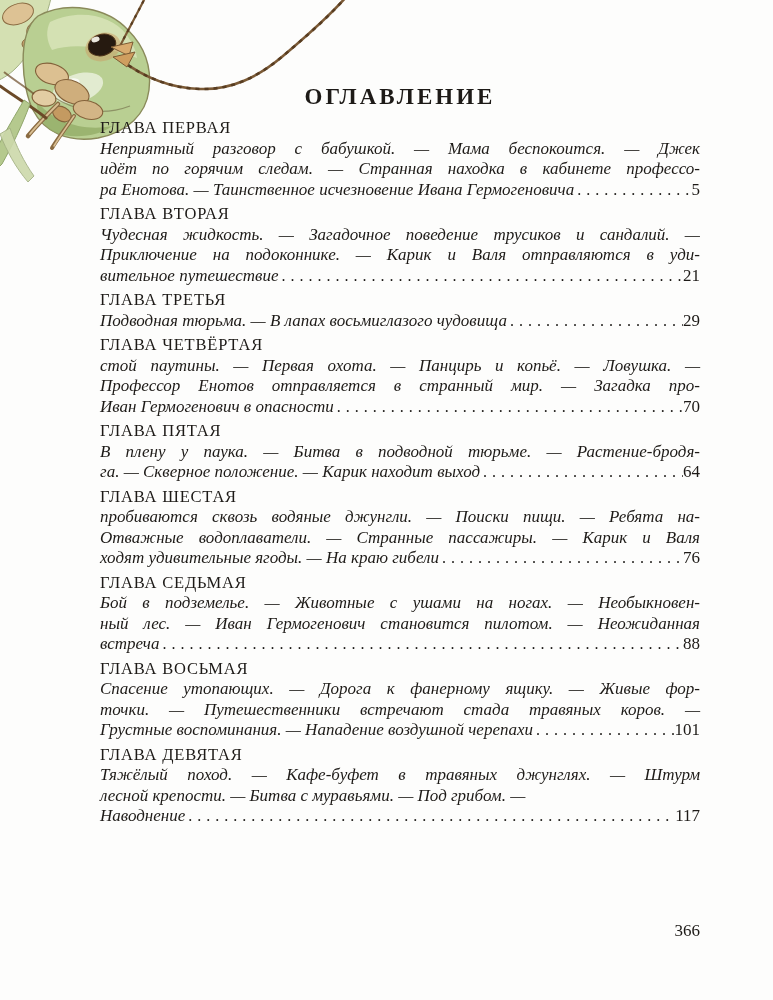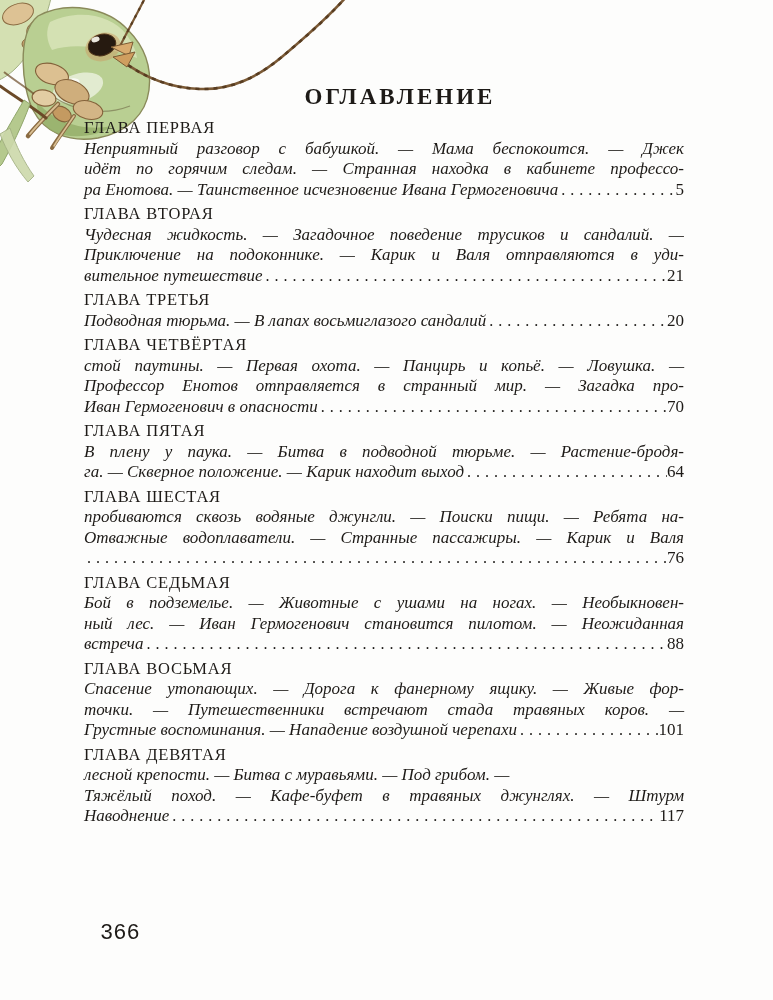--- a/index.html
+++ b/index.html
@@ -20,21 +20,21 @@
   .title {
     position: absolute; left: 100px; top: 69px; width: 600px;
     text-align: center;
     font-weight: bold;
     font-size: 23px;
     letter-spacing: 3px;
   }
 
   
   .toc {
-    position: absolute; left: 84px; top: 118px; width: 600px;
+    position: absolute; left: 100px; top: 118px; width: 600px;
     font-size: 17px;
     line-height: 20.5px;
   }
   .chapter { margin-top: 4px; }
   .chapter:first-child { margin-top: 0; }
   .chapter-heading {
     margin: 0;
     font-weight: normal;
     font-size: 16.5px;
     letter-spacing: 0.8px;
@@ -56,23 +56,22 @@
     padding-left: 3px;
     padding-right: 8px;
   }
   .dots::after {
     content: "........................................................................................................................................";
   }
   .pg { font-style: normal; white-space: nowrap; }
 
   .footer {
     position: absolute; left: 100px; top: 921px; width: 600px;
-    text-align: left;
-    font-size: 22px;
-    font-family: Liberation Mono, monospace;
+    text-align: right;
+    font-size: 17px;
   }
 </style>
 </head>
 <body>
 
 <div class="page">
 
   <svg class="illu" width="360" height="190" viewBox="0 0 360 190" aria-hidden="true">
 
     <path d="M -6,-6 L 52,-6 C 46,20 36,48 16,68 C 8,76 0,80 -6,82 Z" fill="#d4e0b2" stroke="#a3b183" stroke-width="1"></path>
@@ -145,23 +144,23 @@
     <div class="leader-row">
       <span class="leader-text">вительное путешествие</span>
       <span class="dots"></span>
       <span class="pg">21</span>
     </div>
   </section>
 
   <section class="chapter">
     <h2 class="chapter-heading">ГЛАВА ТРЕТЬЯ</h2>
     <div class="leader-row">
-      <span class="leader-text">Подводная тюрьма. — В лапах восьмиглазого сандалий</span>
-      <span class="dots"></span>
-      <span class="pg">20</span>
+      <span class="leader-text">Подводная тюрьма. — В лапах восьмиглазого чудовища</span>
+      <span class="dots"></span>
+      <span class="pg">29</span>
     </div>
   </section>
 
   <section class="chapter">
     <h2 class="chapter-heading">ГЛАВА ЧЕТВЁРТАЯ</h2>
     <div>
           <div class="line j">стой паутины. — Первая охота. — Панцирь и копьё. — Ловушка. —</div>
           <div class="line j">Профессор Енотов отправляется в странный мир. — Загадка про-</div>
         </div>
     <div class="leader-row">
@@ -183,20 +182,21 @@
     </div>
   </section>
 
   <section class="chapter">
     <h2 class="chapter-heading">ГЛАВА ШЕСТАЯ</h2>
     <div>
           <div class="line j">пробиваются сквозь водяные джунгли. — Поиски пищи. — Ребята на-</div>
           <div class="line j">Отважные водоплаватели. — Странные пассажиры. — Карик и Валя</div>
         </div>
     <div class="leader-row">
+      <span class="leader-text">ходят удивительные ягоды. — На краю гибели</span>
       <span class="dots"></span>
       <span class="pg">76</span>
     </div>
   </section>
 
   <section class="chapter">
     <h2 class="chapter-heading">ГЛАВА СЕДЬМАЯ</h2>
     <div>
           <div class="line j">Бой в подземелье. — Животные с ушами на ногах. — Необыкновен-</div>
           <div class="line j">ный лес. — Иван Гермогенович становится пилотом. — Неожиданная</div>
@@ -217,22 +217,22 @@
     <div class="leader-row">
       <span class="leader-text">Грустные воспоминания. — Нападение воздушной черепахи</span>
       <span class="dots"></span>
       <span class="pg">101</span>
     </div>
   </section>
 
   <section class="chapter">
     <h2 class="chapter-heading">ГЛАВА ДЕВЯТАЯ</h2>
     <div>
+          <div class="line j">Тяжёлый поход. — Кафе-буфет в травяных джунглях. — Штурм</div>
           <div class="line">лесной крепости. — Битва с муравьями. — Под грибом. —</div>
-          <div class="line j">Тяжёлый поход. — Кафе-буфет в травяных джунглях. — Штурм</div>
         </div>
     <div class="leader-row">
       <span class="leader-text">Наводнение</span>
       <span class="dots"></span>
       <span class="pg">117</span>
     </div>
   </section>
 </div>
 
   <div class="footer">366</div>

